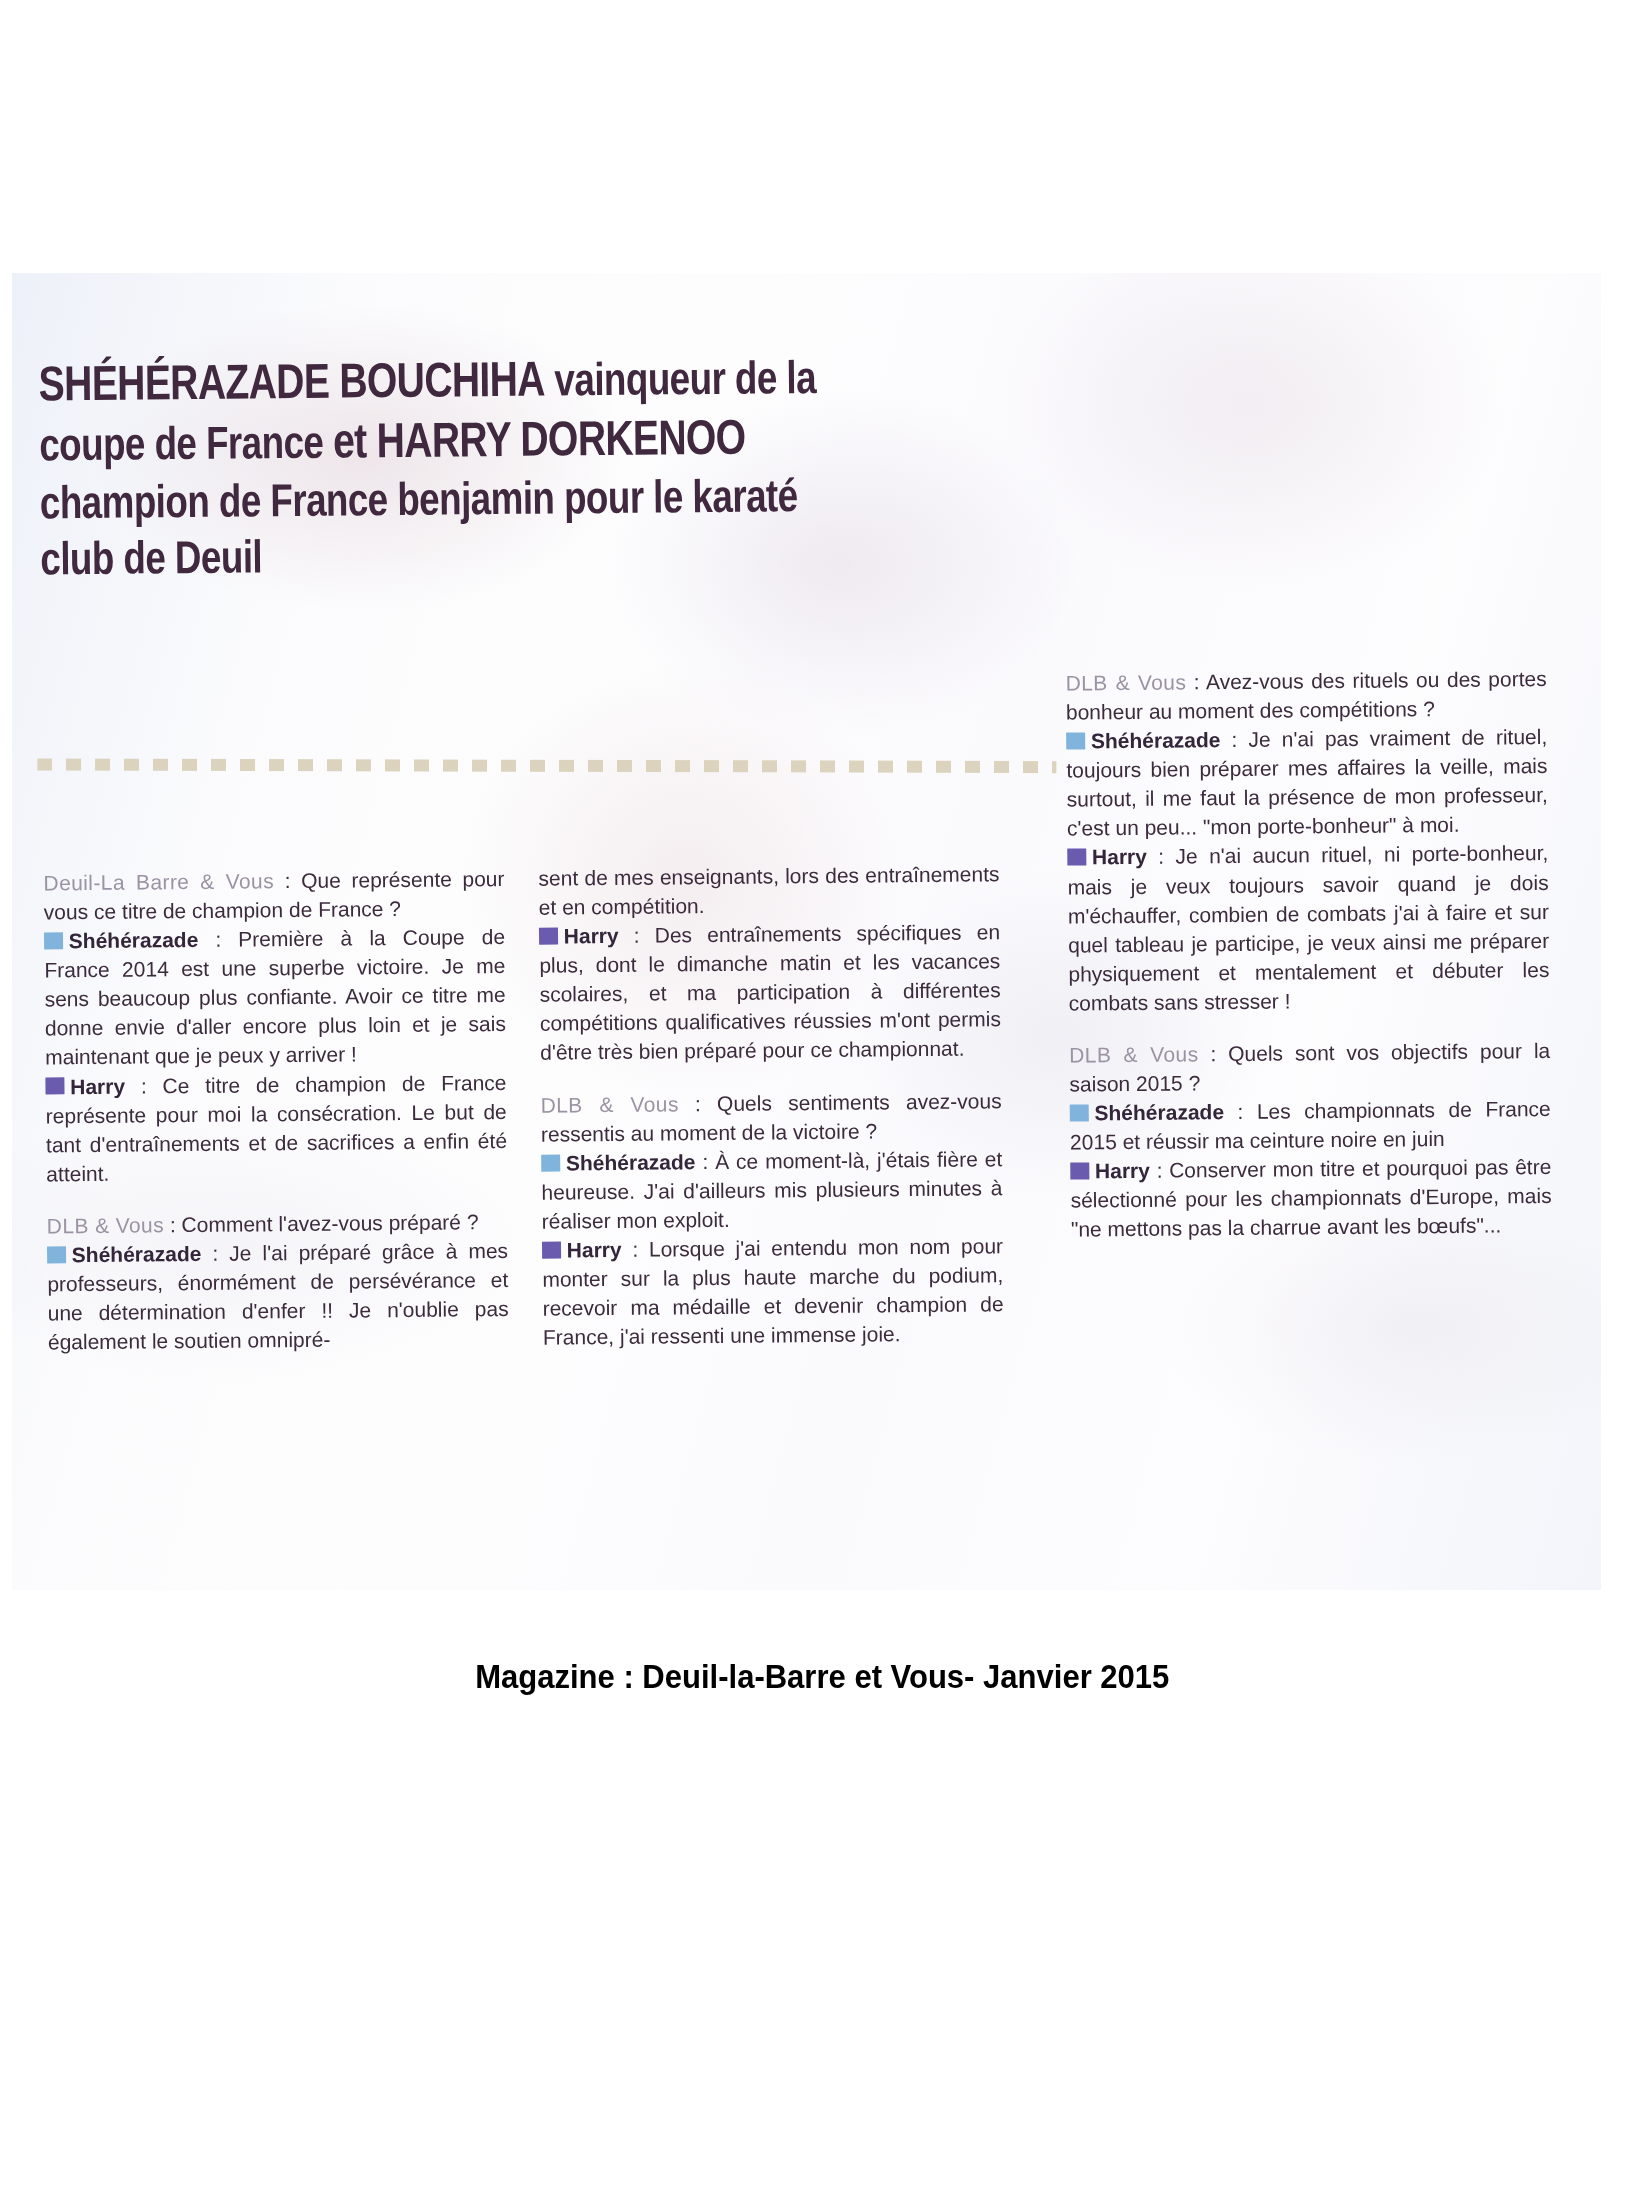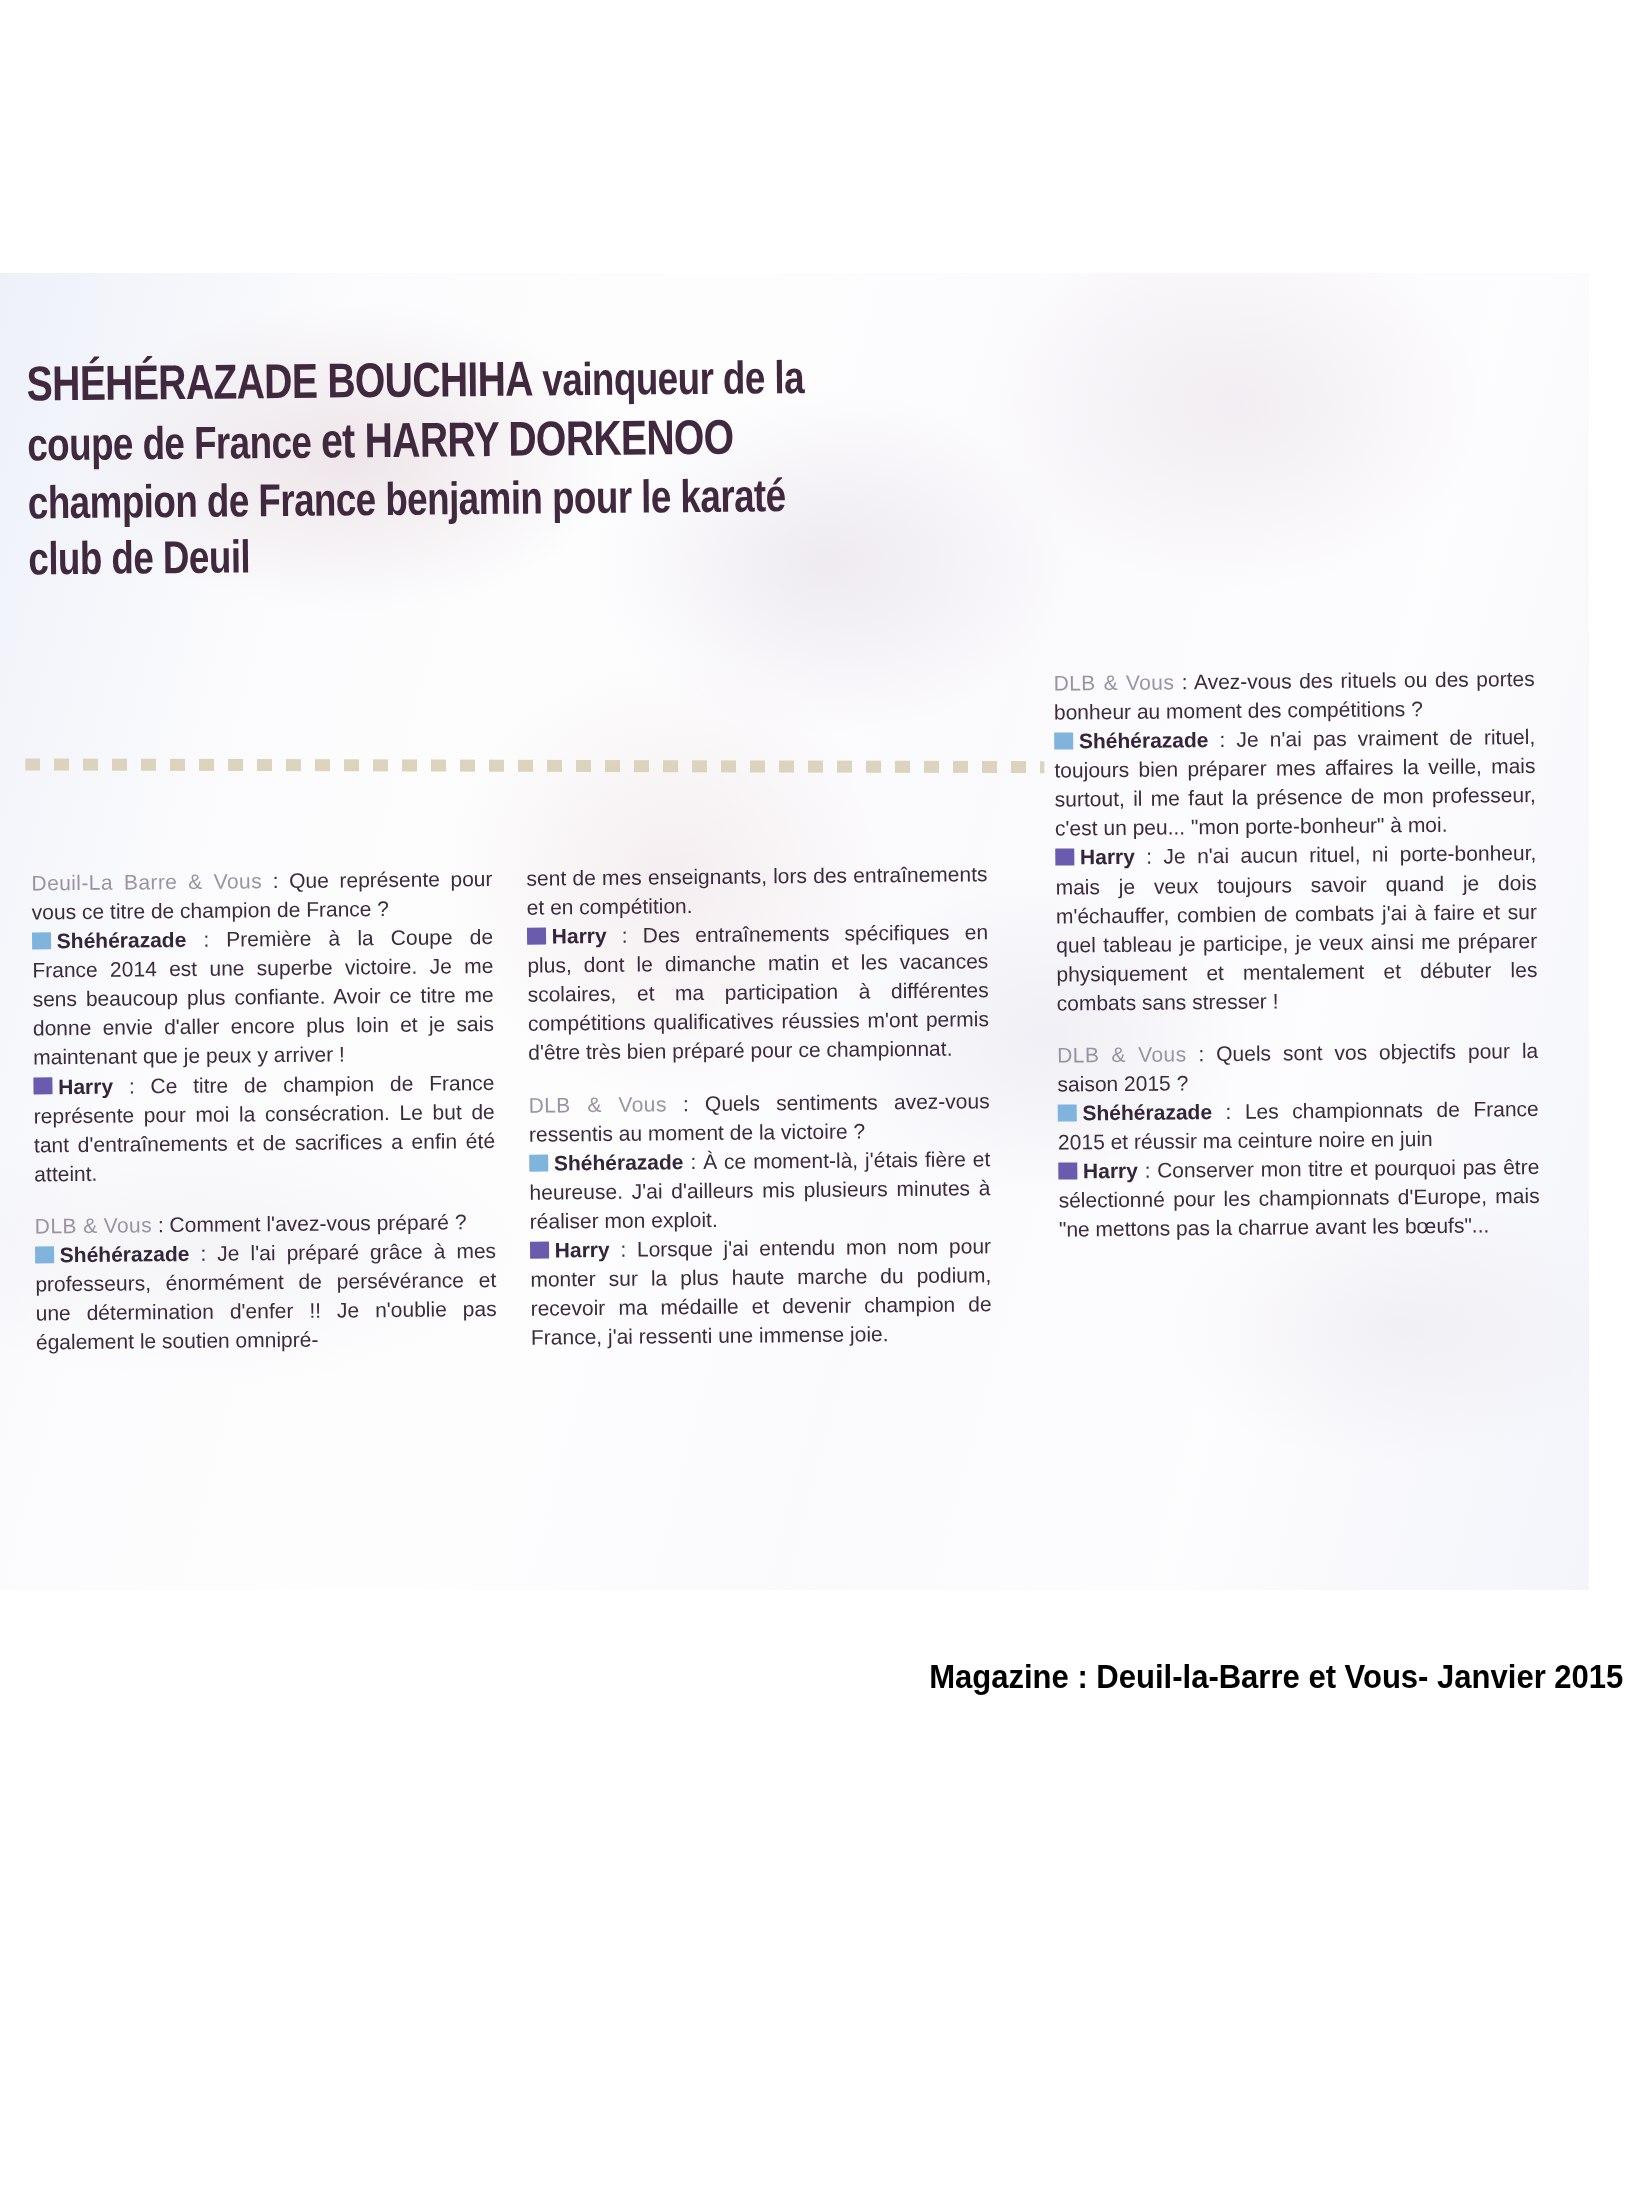--- a/index.html
+++ b/index.html
@@ -11,21 +11,21 @@
     width: 1645px;
     height: 2393px;
     font-family: "Liberation Sans", sans-serif;
     position: relative;
     overflow: hidden;
   }
 
   
   #scan-region {
     position: absolute;
-    left: 0px;
+    left: 12px;
     top: 273px;
     width: 1589px;
     height: 1317px;
     overflow: hidden;
     background:
       linear-gradient(105deg,
         rgba(236,240,248,0.95) 0%,
         rgba(250,250,252,0.6) 18%,
         rgba(255,255,255,0.2) 38%,
         rgba(248,246,250,0.55) 58%,
@@ -139,21 +139,21 @@
   }
   .bullet-s { background: #81b4dd; }
   .bullet-h { background: #6a5bae; }
 
   
   #caption {
     position: absolute;
     left: 0;
     top: 1658px;
     width: 1645px;
-    text-align: right;
+    text-align: center;
     color: #000000;
     font-family: "Liberation Sans", sans-serif;
     font-weight: 700;
     font-size: 33px;
     letter-spacing: 0px;
   }
   #caption span {
     display: inline-block;
     transform: scaleX(0.94);
   }

